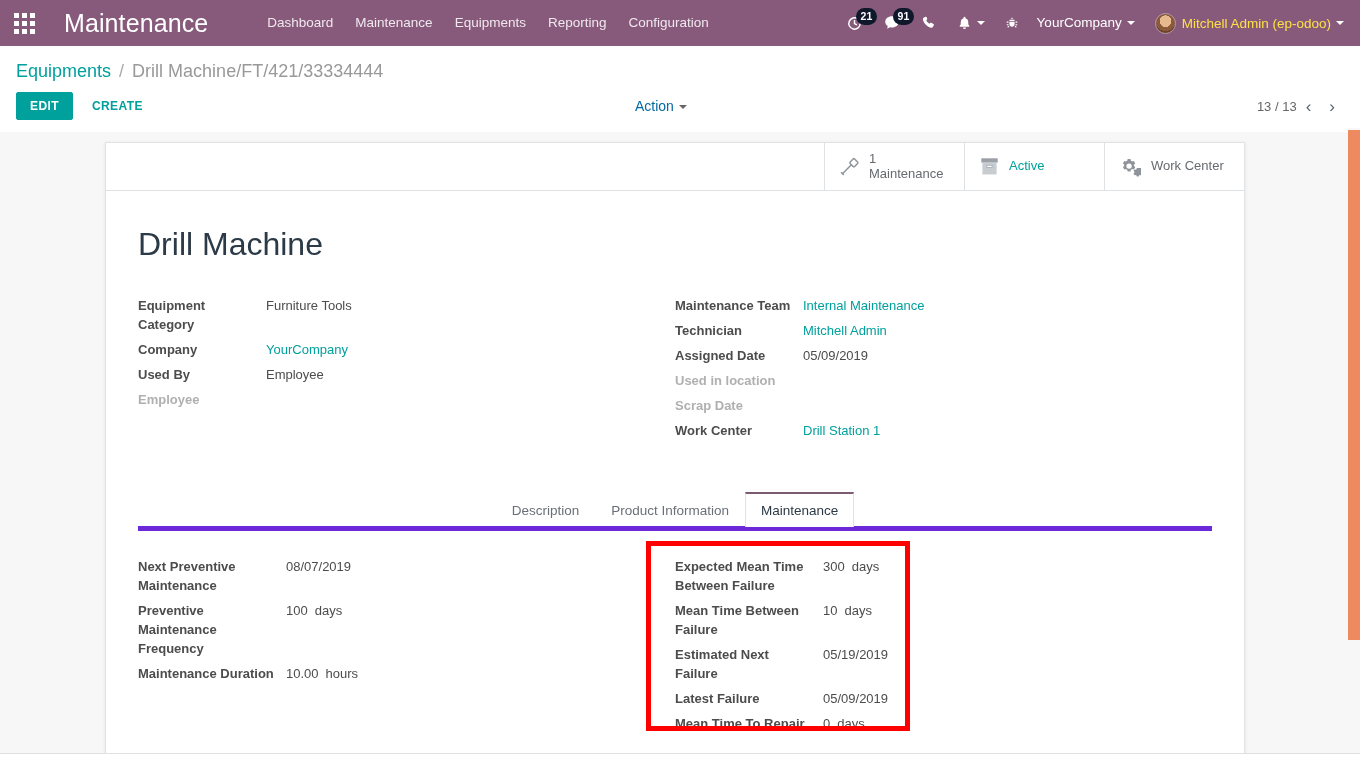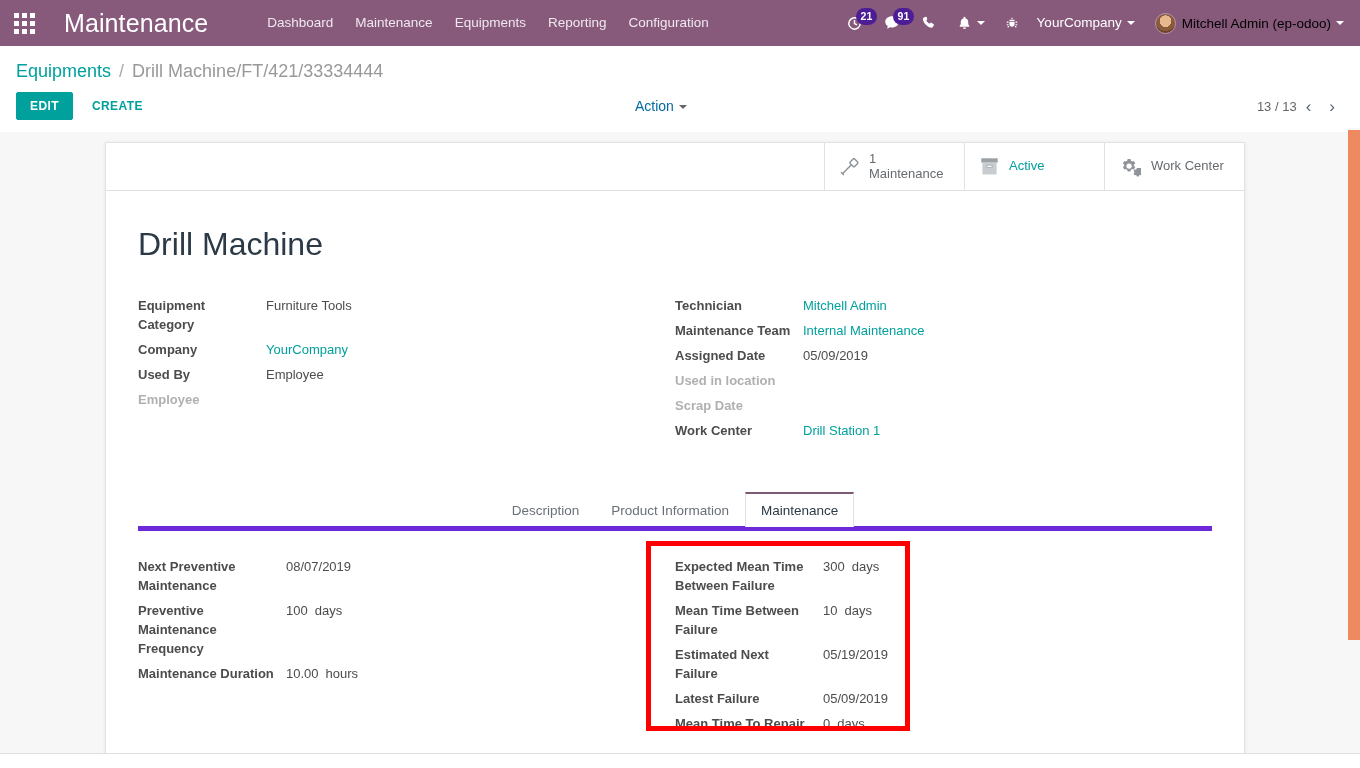--- a/index.html
+++ b/index.html
@@ -64,21 +64,21 @@
     display: flex; align-items: center; justify-content: center;
     height: 46px;
     padding: 0 10px;
     color: #ffffff;
     cursor: pointer;
   }
   .nav-icon svg { display: block; }
   .badge {
     position: absolute;
     top: 8px; left: 20px;
-    background: #4c1d95;
+    background: #0f172a;
     color: #fff;
     font-size: 10.5px;
     font-weight: 700;
     line-height: 1;
     padding: 3px 5px 3px 5px;
     border-radius: 9px;
     min-width: 19px;
     text-align: center;
   }
   .nav-text {
@@ -384,21 +384,21 @@
     <div class="nav-icon">
       <svg width="14" height="16" viewBox="0 0 24 24" fill="#ffffff">
         <path d="M12 2.5 10.3 4.3a4 4 0 0 0-.8.6h5a4 4 0 0 0-.8-.6zM8 6.5a4 4 0 0 0-.4 1.7v.3h8.8v-.3A4 4 0 0 0 16 6.5zM3 9.5h3v2H3zm15 0h3v2h-3zM7.6 9.8v4.4c0 2.3 2 4.3 4.4 4.3s4.4-2 4.4-4.3V9.8zM3 14h3v2H3zm15 0h3v2h-3zM4 18.3l2.4-1.4 1 1.7L5 20zm16 0-1 1.7-2.4-1.4 1-1.7z"></path>
       </svg>
     </div>
     <div class="nav-text">
       <span>YourCompany</span><span class="caret"></span>
     </div>
     <div class="user-block">
       <span class="avatar"></span>
-      <span style="font-size:13.5px;color:#000000;">Mitchell Admin (ep-odoo)</span>
+      <span style="font-size:13.5px;color:#fde047;">Mitchell Admin (ep-odoo)</span>
       <span class="caret"></span>
     </div>
   </div>
 </div>
 
 <div class="control-panel">
   <div class="breadcrumb">
     <span class="bc-link">Equipments</span>
     <span class="bc-sep">/</span>
     <span class="bc-active">Drill Machine/FT/421/33334444</span>
@@ -478,26 +478,26 @@
               <div class="field-value">Employee</div>
             </div>
             <div class="field-row">
               <div class="field-label empty">Employee</div>
               <div class="field-value"></div>
             </div>
           </div>
 
           <div class="group">
             <div class="field-row">
+              <div class="field-label">Maintenance Team</div>
+              <div class="field-value link">Internal Maintenance</div>
+            </div>
+            <div class="field-row">
               <div class="field-label">Technician</div>
               <div class="field-value link">Mitchell Admin</div>
-            </div>
-            <div class="field-row">
-              <div class="field-label">Maintenance Team</div>
-              <div class="field-value link">Internal Maintenance</div>
             </div>
             <div class="field-row">
               <div class="field-label">Assigned Date</div>
               <div class="field-value">05/09/2019</div>
             </div>
             <div class="field-row">
               <div class="field-label empty">Used in location</div>
               <div class="field-value"></div>
             </div>
             <div class="field-row">

